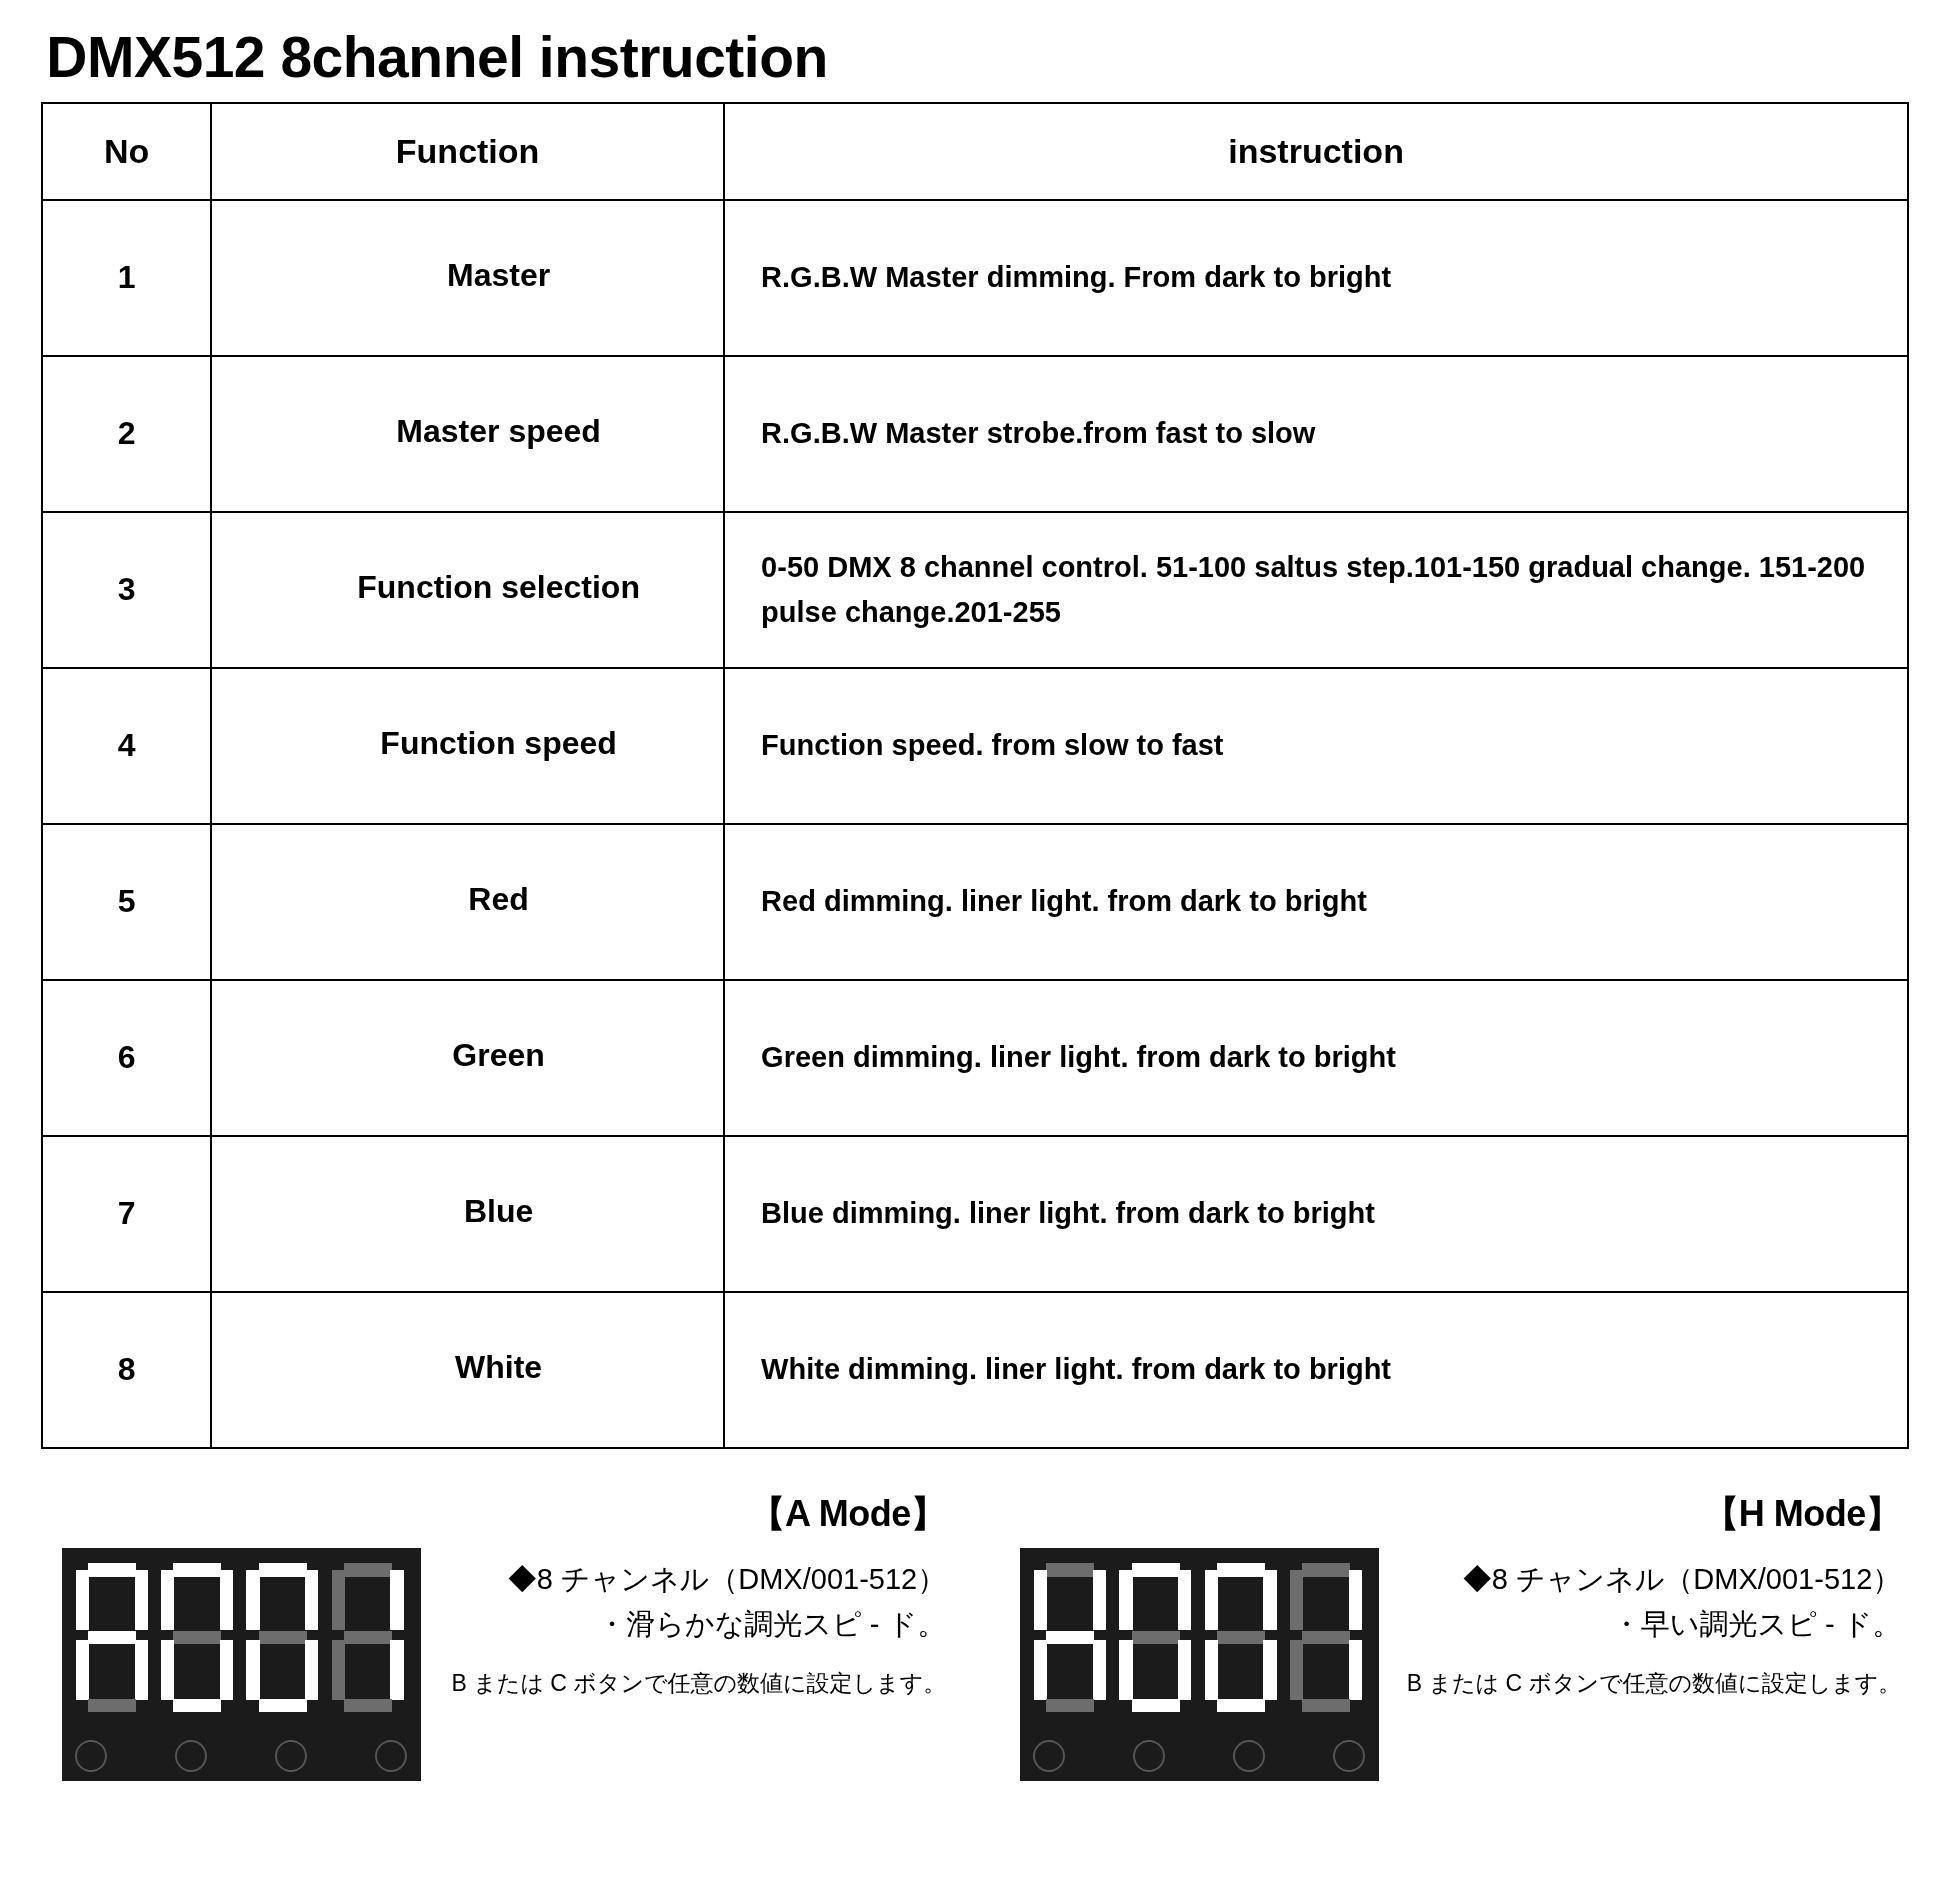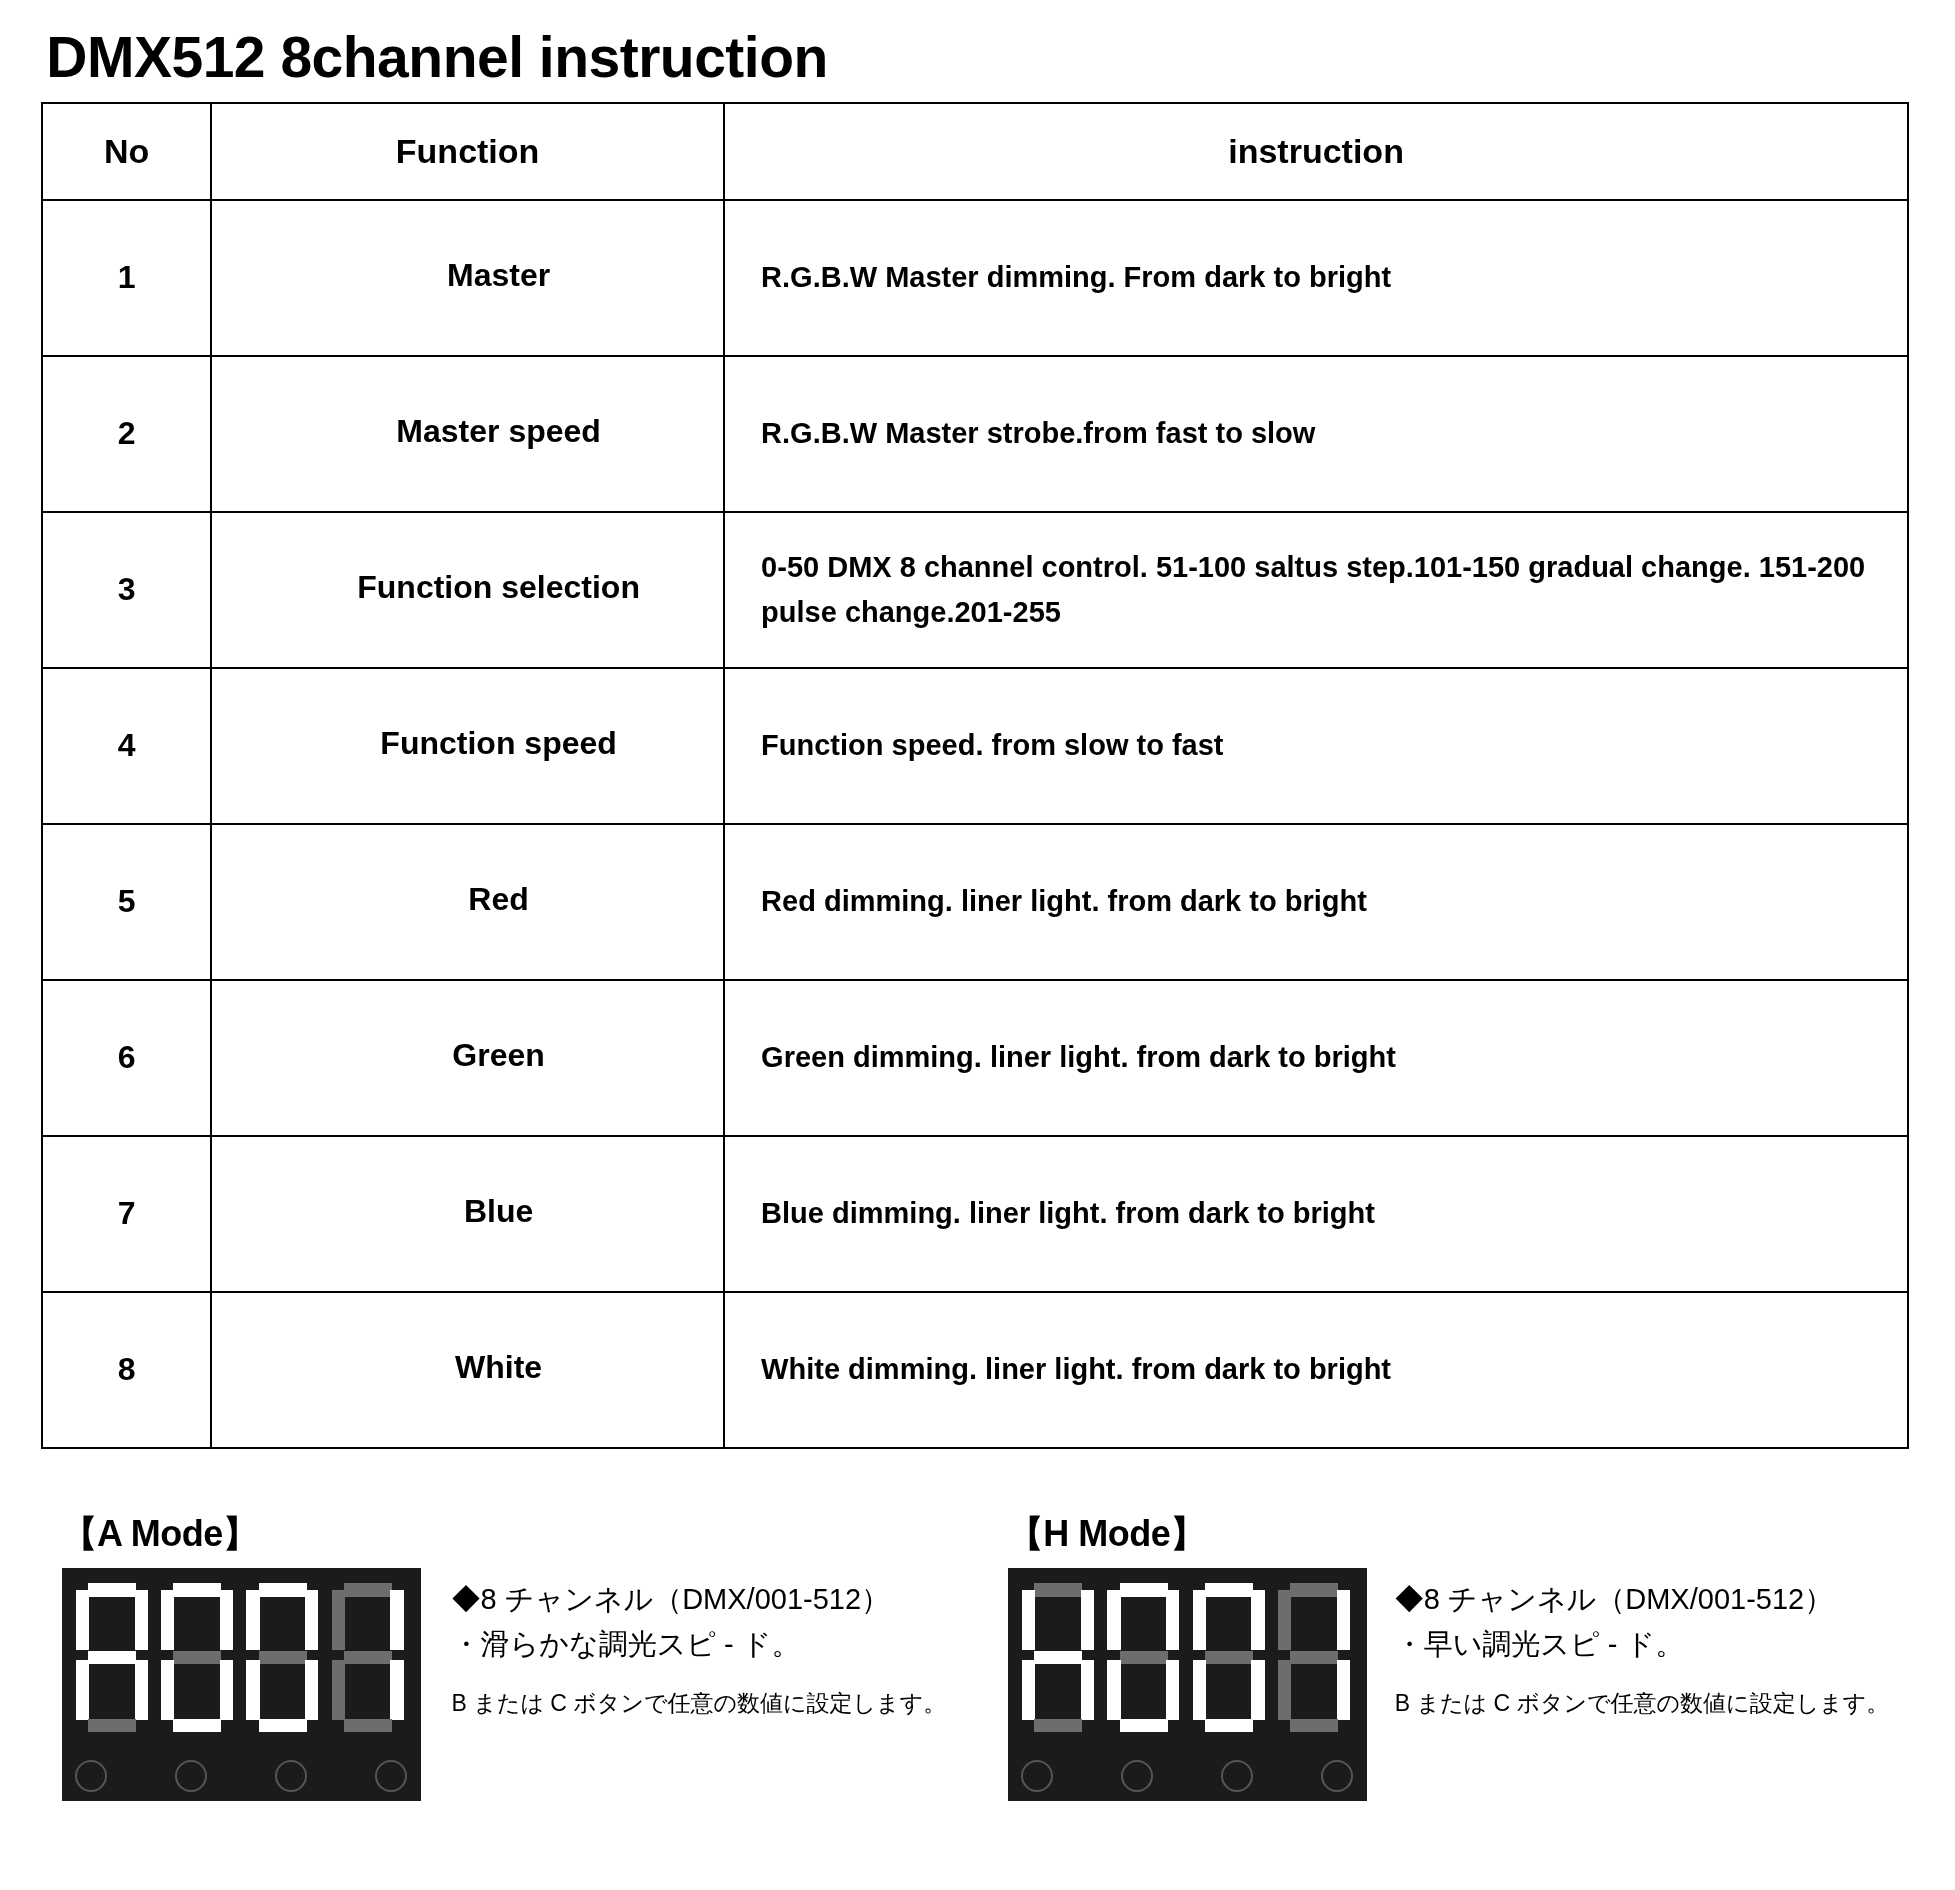--- a/index.html
+++ b/index.html
@@ -68,24 +68,25 @@
     font-size: 29px;
     font-weight: bold;
     text-align: left;
     padding: 0 15.4px 0 36px;
     line-height: 1.5;
   }
   td.cell-instr.tall { line-height: 1.55; }
 
   .bottom-area {
     position: relative;
-    margin-top: 61px;
+    margin-top: 41px;
     margin-left: 5.1px;
     display: flex;
-    gap: 0;
+    gap: 12px;
+    text-align: right;
   }
   .mode-block {
     position: relative;
     width: 964px;
     box-sizing: border-box;
   }
   .mode-block.second { padding-left: 41px; }
   .mode-label {
     font-size: 36px;
     font-weight: bold;

